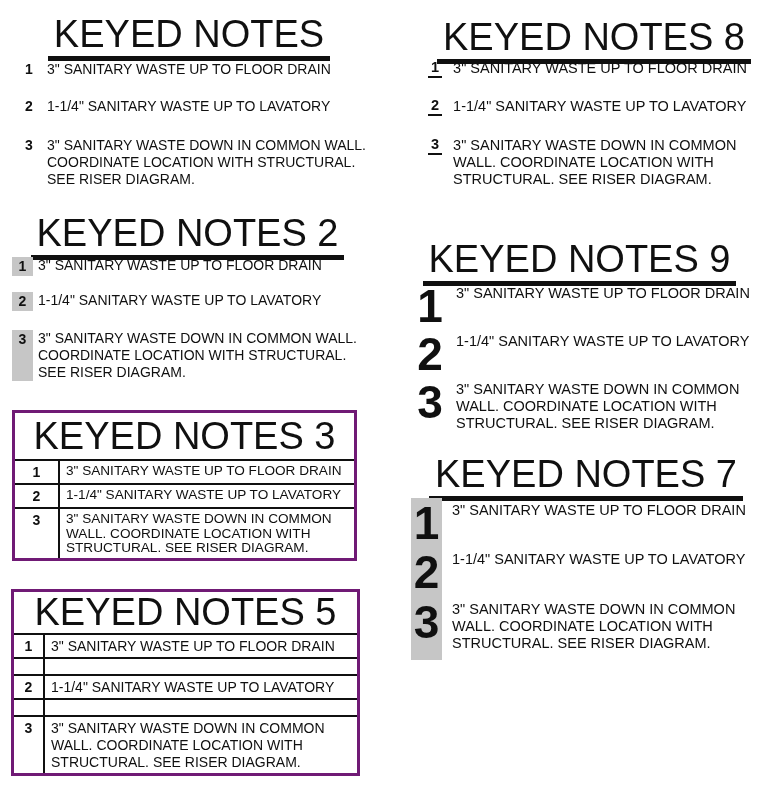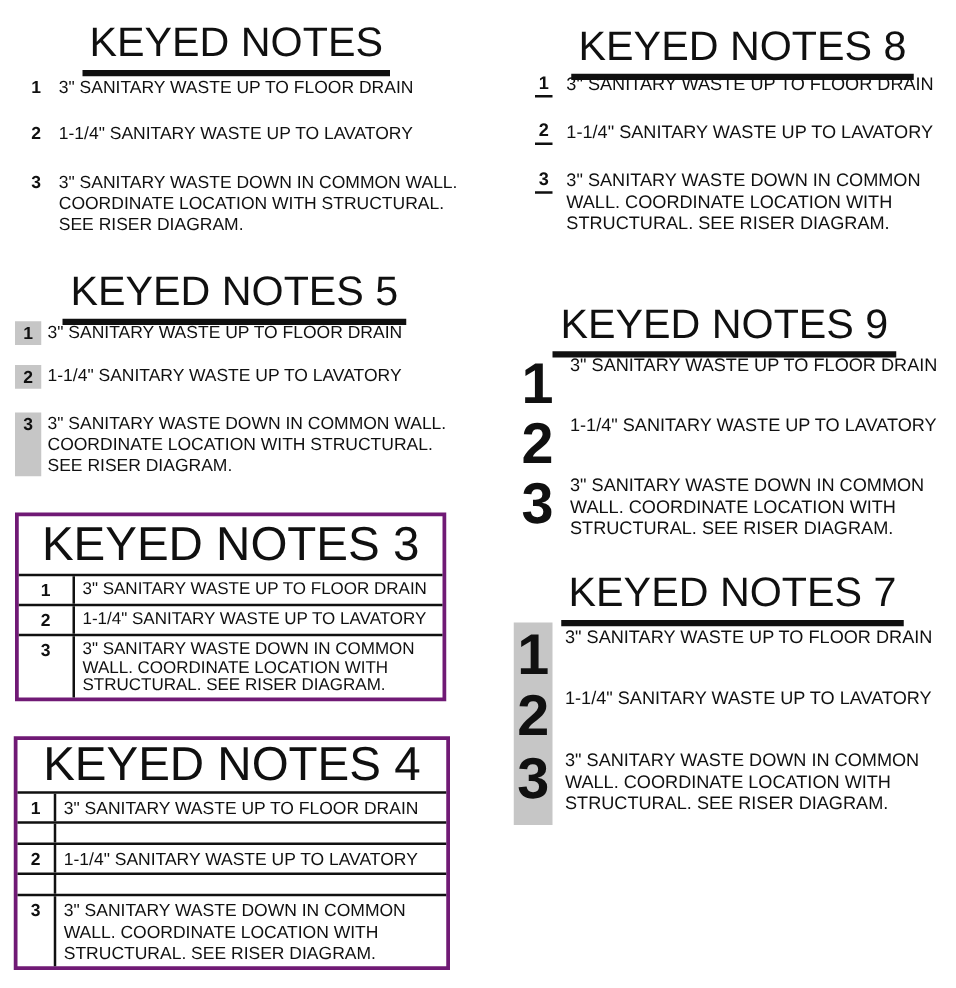--- a/index.html
+++ b/index.html
@@ -1,21 +1,21 @@
 <!DOCTYPE html>
 <html><head>
 <meta charset="utf-8">
 <style>
   html,body{margin:0;padding:0;background:#ffffff;}
   body{font-family:"Liberation Sans", sans-serif;color:#101010;}
   .canvas{position:relative;width:765px;height:790px;background:#ffffff;overflow:hidden;}
 
   
   .kn{position:absolute;}
-  .kn-title{font-size:33px;line-height:42px;text-align:center;white-space:nowrap;letter-spacing:0;}
+  .kn-title{font-size:38px;line-height:42px;text-align:center;white-space:nowrap;letter-spacing:0;}
   .kn-title .ul{display:inline-block;border-bottom:5px solid #101010;padding:0 6px 1px 6px;}
   .row{position:absolute;display:flex;align-items:stretch;}
   .txt{font-size:14px;line-height:17px;}
 
   
   #b1{left:14px;top:13px;width:336px;}
   #b1 .kn-title{margin-left:14px;}
   #b1 .row{left:11px;}
   #b1 .key{font-weight:bold;font-size:14px;width:22px;flex:0 0 22px;}
   #b1 .txt{width:328px;}
@@ -89,21 +89,21 @@
       <span class="key">2</span>
       <span class="txt">1-1/4" SANITARY WASTE UP TO LAVATORY</span>
     </div>
     <div class="row r3">
       <span class="key">3</span>
       <span class="txt">3" SANITARY WASTE DOWN IN COMMON WALL. COORDINATE LOCATION WITH STRUCTURAL. SEE RISER DIAGRAM.</span>
     </div>
   </section>
 
   <section class="kn" id="b2">
-    <div class="kn-title"><span class="ul">KEYED NOTES 5</span></div>
+    <div class="kn-title"><span class="ul">KEYED NOTES 2</span></div>
     <div class="row r1">
       <span class="key">1</span>
       <span class="txt">3" SANITARY WASTE UP TO FLOOR DRAIN</span>
     </div>
     <div class="row r2">
       <span class="key">2</span>
       <span class="txt">1-1/4" SANITARY WASTE UP TO LAVATORY</span>
     </div>
     <div class="row r3">
       <span class="key">3</span>
@@ -121,21 +121,21 @@
       <div class="t-num">2</div>
       <div class="t-txt">1-1/4" SANITARY WASTE UP TO LAVATORY</div>
     </div>
     <div class="t-row">
       <div class="t-num">3</div>
       <div class="t-txt">3" SANITARY WASTE DOWN IN COMMON WALL. COORDINATE LOCATION WITH STRUCTURAL. SEE RISER DIAGRAM.</div>
     </div>
   </section>
 
   <section class="tbl" id="b4">
-    <div class="t-title">KEYED NOTES 4</div>
+    <div class="t-title">KEYED NOTES 5</div>
     <div class="t-row s">
       <div class="t-num">1</div>
       <div class="t-txt">3" SANITARY WASTE UP TO FLOOR DRAIN</div>
     </div>
     <div class="t-row spacer">
       <div class="t-num"></div>
       <div class="t-txt"></div>
     </div>
     <div class="t-row s">
       <div class="t-num">2</div>

